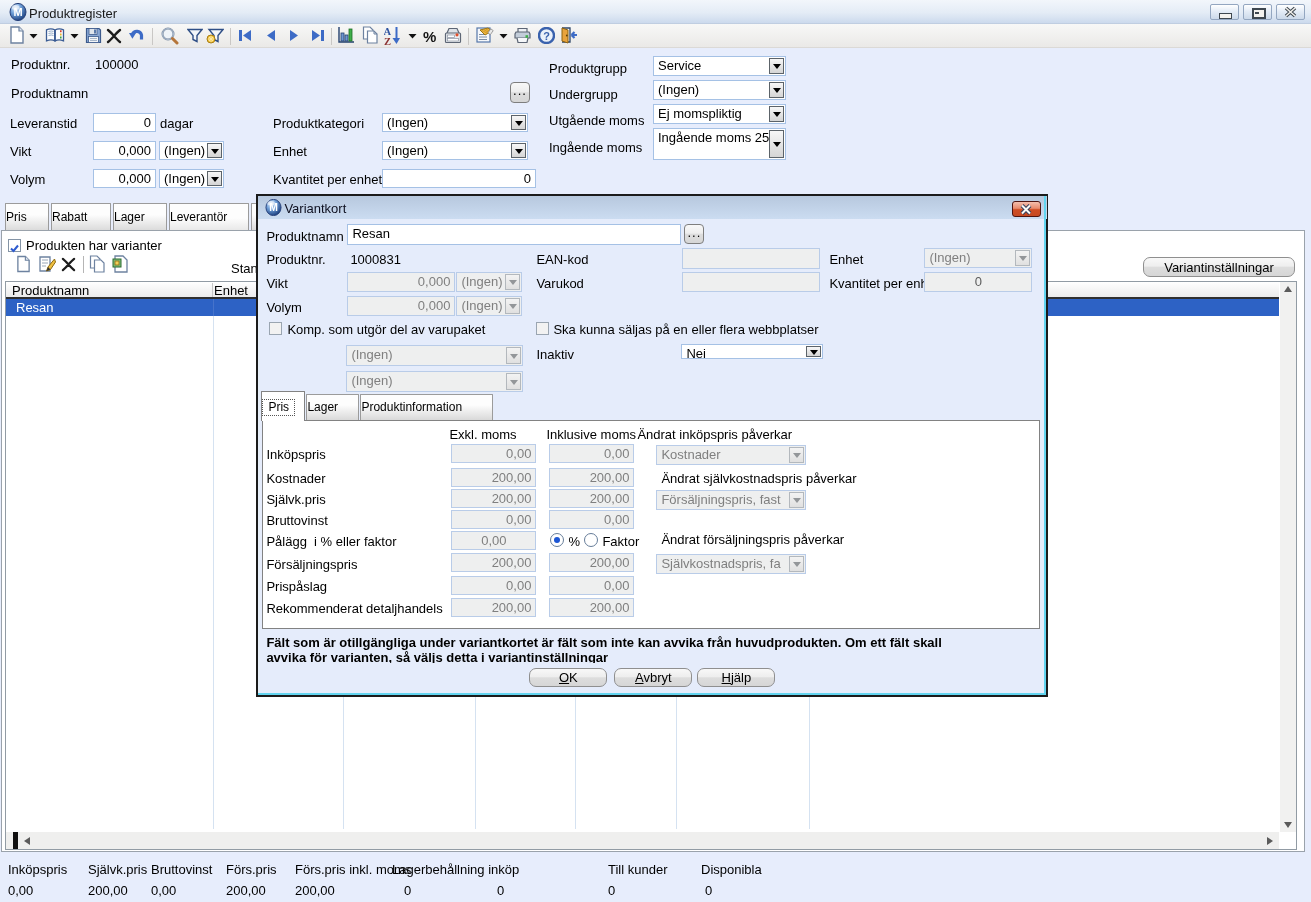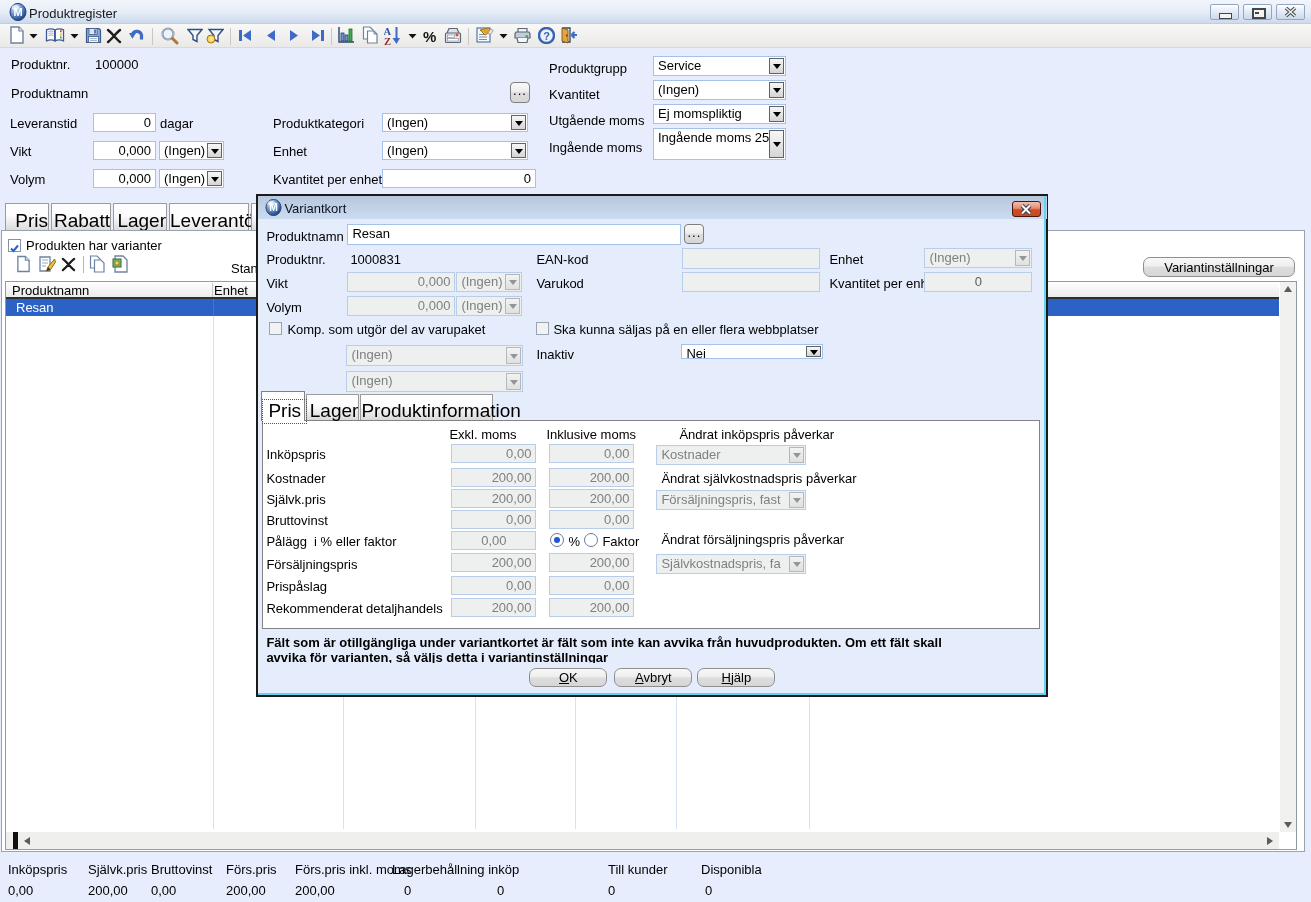--- a/index.html
+++ b/index.html
@@ -5,21 +5,21 @@
 .a{position:absolute}
 .lb{position:absolute;font-size:13px;line-height:15px;white-space:nowrap;color:#000}
 .inp{position:absolute;background:#fff;border:1px solid #a5c1e5;box-sizing:border-box;font-size:13px;white-space:nowrap;color:#000;padding:1px 4px 0 4px;overflow:hidden}
 .ra{text-align:right}
 .dis{background:#eeefef;color:#7f7f7f;border-color:#b9cce8}
 .cbtn{position:absolute;top:1px;right:1px;bottom:1px;width:15px;background:linear-gradient(#f7f7f7,#d5d5d5);border:1px solid #5c6369;box-sizing:border-box}
 .cbtn i{position:absolute;left:50%;top:50%;margin:-2px 0 0 -4px;width:0;height:0;border-left:4px solid transparent;border-right:4px solid transparent;border-top:5px solid #000}
 .cbtn.d{border-color:#b3b8bd;background:linear-gradient(#f3f3f3,#e0e0e0)}
 .cbtn.d i{border-top-color:#939699}
 .btn{position:absolute;background:linear-gradient(#f8f8f8 0%,#eeeeee 45%,#dddddd 52%,#d6d6d6 100%);border:1px solid #8f8f8f;border-radius:7px;box-sizing:border-box;font-size:13px;text-align:center;color:#000}
-.tab{position:absolute;background:linear-gradient(#fdfdfd,#fdfdfd 40%,#d9d9d9);border:1px solid #9b9b9b;border-bottom:none;border-radius:1px 1px 0 0;box-sizing:border-box;font-size:19px;text-align:right;color:#000}
+.tab{position:absolute;background:linear-gradient(#fdfdfd,#fdfdfd 40%,#d9d9d9);border:1px solid #9b9b9b;border-bottom:none;border-radius:1px 1px 0 0;box-sizing:border-box;font-size:12px;text-align:left;color:#000}
 .ck{position:absolute;width:13px;height:13px;background:#fff;border:1px solid #8494a6;box-sizing:border-box}
 .gl{position:absolute;width:1px;background:#d5e2f1}
 .sep{position:absolute;top:28px;width:1px;height:17px;background:#c9c7c5}
 u{text-decoration:underline}
 </style></head><body>
 <div id="s">
 
 <div class="a" style="left:0;top:0;width:1311px;height:24px;background:linear-gradient(#f2f6fb,#e4ecf6 55%,#ccdaed);border-bottom:1px solid #c0cee1;box-sizing:border-box"></div>
 <svg class="a" style="left:9px;top:3px" width="18" height="18" viewBox="0 0 18 18">
  <defs>
@@ -219,21 +219,21 @@
 <div class="lb" style="left:273px;top:144px">Enhet</div>
 <div class="inp" style="left:382px;top:141px;width:146px;height:19px">(Ingen)<span class="cbtn">
         <i></i>
       </span></div>
 <div class="lb" style="left:273px;top:172px">Kvantitet per enhet</div>
 <div class="inp ra" style="left:382px;top:169px;width:154px;height:19px">0</div>
 <div class="lb" style="left:549px;top:61px">Produktgrupp</div>
 <div class="inp" style="left:653px;top:56px;width:133px;height:20px">Service<span class="cbtn">
         <i></i>
       </span></div>
-<div class="lb" style="left:549px;top:87px">Kvantitet</div>
+<div class="lb" style="left:549px;top:87px">Undergrupp</div>
 <div class="inp" style="left:653px;top:80px;width:133px;height:20px">(Ingen)<span class="cbtn">
         <i></i>
       </span></div>
 <div class="lb" style="left:549px;top:113px">Utgående moms</div>
 <div class="inp" style="left:653px;top:104px;width:133px;height:20px">Ej momspliktig<span class="cbtn">
         <i></i>
       </span></div>
 <div class="lb" style="left:549px;top:140px">Ingående moms</div>
 <div class="inp" style="left:653px;top:128px;width:133px;height:32px">Ingående moms 25%<span class="cbtn">
         <i></i>
@@ -388,21 +388,21 @@
 
  <div class="a" style="left:4px;top:224px;width:778px;height:209px;background:#fff;border:1px solid #828282;box-sizing:border-box"></div>
  <div class="tab" style="left:3px;top:195px;width:44px;height:30px;background:#fff;border-color:#828282;padding-top:7px;z-index:2">
    <span style="display:inline-block;border:1px dotted #555;padding:0 5px 1px 5px">Pris</span></div>
  <div class="tab" style="left:48px;top:198px;width:53px;height:26px;padding-top:5px">Lager</div>
  <div class="tab" style="left:102px;top:198px;width:133px;height:26px;padding-top:5px">Produktinformation</div>
 
  <div id="grid" class="a" style="left:4px;top:224px;width:778px;height:209px">
   <div class="lb" style="left:187px;top:7px">Exkl. moms</div>
   <div class="lb" style="left:284px;top:7px">Inklusive moms</div>
-  <div class="lb" style="left:417px;top:7px">Ändrat inköpspris påverkar</div>
+  <div class="lb" style="left:375px;top:7px">Ändrat inköpspris påverkar</div>
   <div class="lb" style="left:4px;top:27px">Inköpspris</div>
   <div class="inp dis ra" style="left:189px;top:24px;width:85px;height:19px">0,00</div>
   <div class="inp dis ra" style="left:287px;top:24px;width:85px;height:19px">0,00</div>
   <div class="inp dis" style="left:394px;top:25px;width:150px;height:20px">Kostnader<span class="cbtn d">
             <i></i>
           </span></div>
   <div class="lb" style="left:4px;top:51px">Kostnader</div>
   <div class="inp dis ra" style="left:189px;top:48px;width:85px;height:19px">200,00</div>
   <div class="inp dis ra" style="left:287px;top:48px;width:85px;height:19px">200,00</div>
   <div class="lb" style="left:399px;top:51px">Ändrat självkostnadspris påverkar</div>

